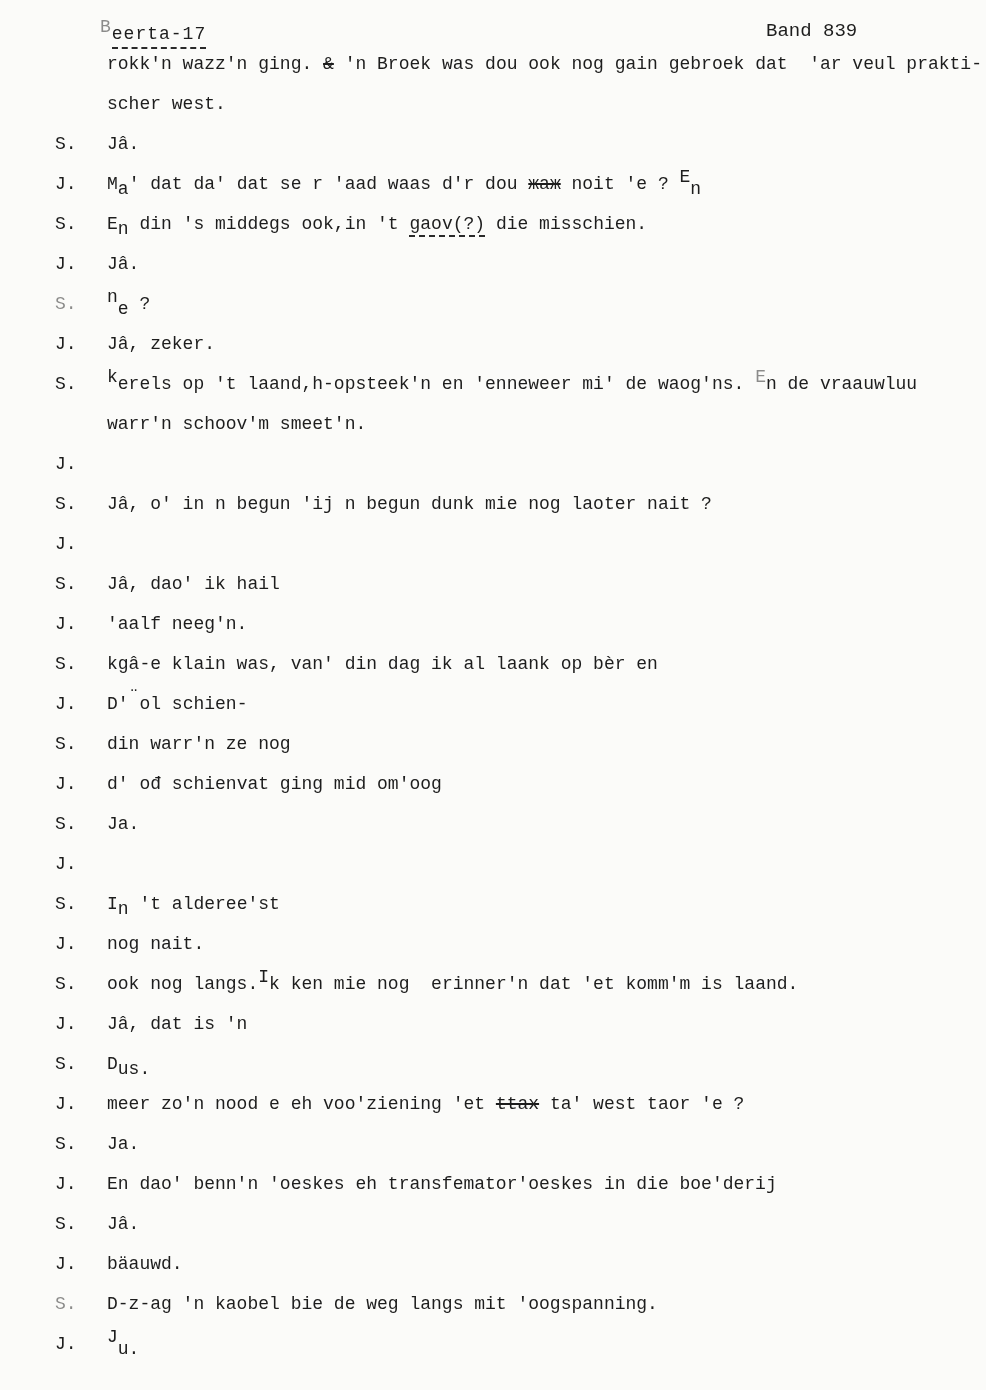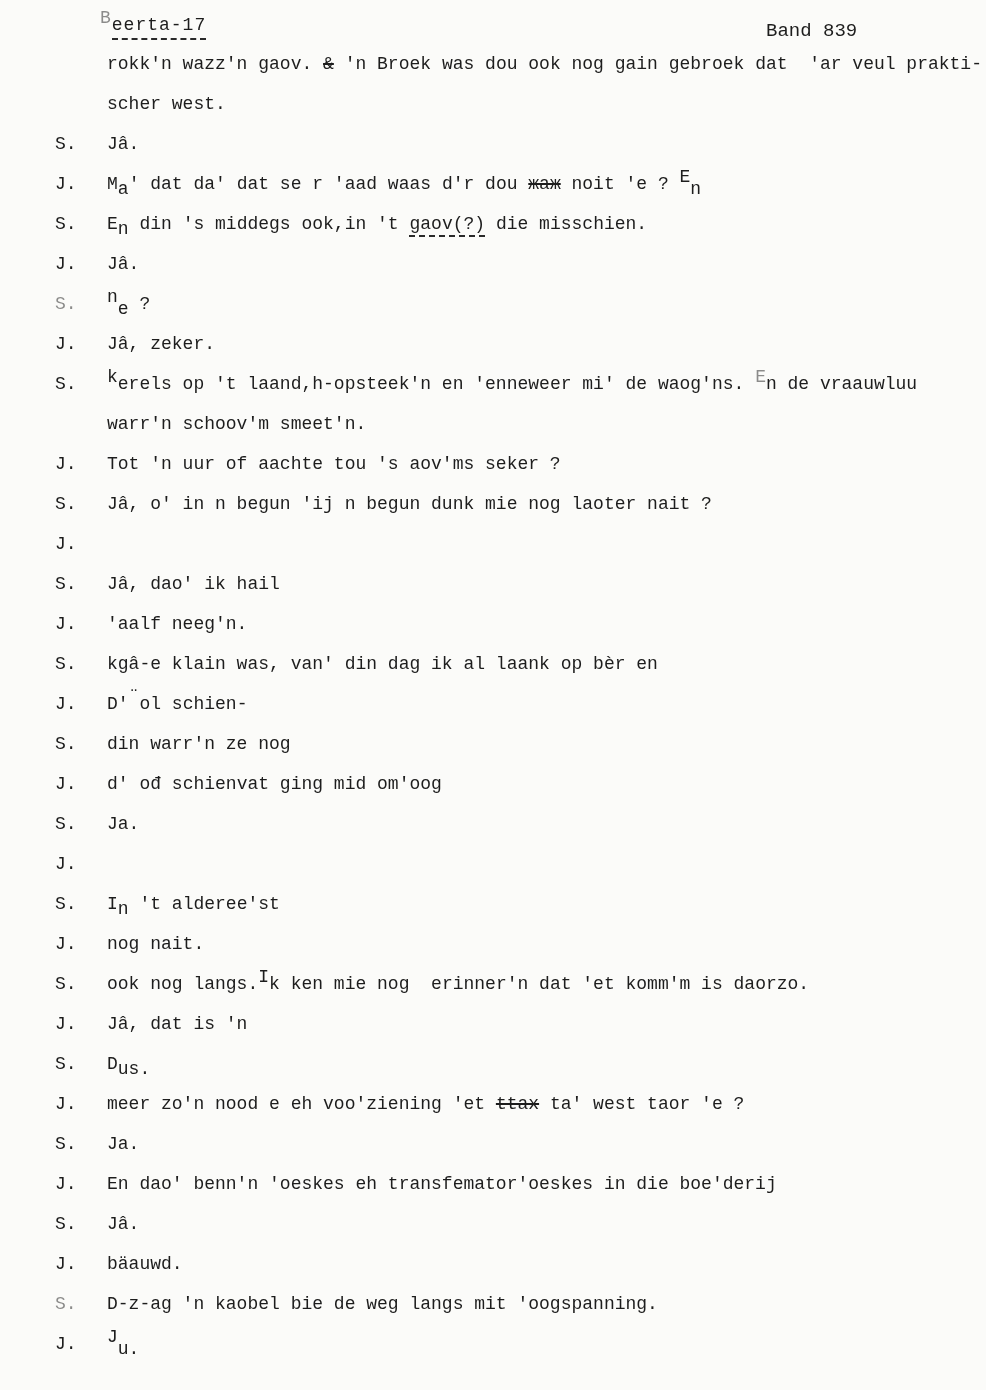--- a/index.html
+++ b/index.html
@@ -6,21 +6,21 @@
   body{
     width:986px;height:1390px;
     background:#fbfbf9;
     font-family:"Liberation Mono","DejaVu Sans Mono",monospace;
     color:#1d1d1d;
     position:relative;
     overflow:hidden;
   }
   .page{position:absolute;inset:0;}
   .hdr-title{
-    position:absolute;left:100px;top:15px;
+    position:absolute;left:100px;top:24px;
     font-size:18px;letter-spacing:1px;white-space:pre;
   }
   .hdr-band{
     position:absolute;left:766px;top:20px;
     font-size:19px;white-space:pre;
   }
   .title-text{
     display:inline-block;
     border-bottom:2px dashed #2a2a2a;
     padding-bottom:3px;
@@ -47,21 +47,21 @@
 
 <div class="page">
 
   <div class="hdr-title"><span class="sup faded">B</span><span class="title-text">eerta-17</span></div>
 
   <div class="hdr-band">Band 839</div>
 
   <div class="transcript">
       <div class="row">
         <span class="speaker"></span>
-        <span class="text"><span>rokk'n wazz'n gaov. </span><span class="strike">&amp;</span><span> 'n Broek was dou ook nog gain gebroek dat  'ar veul prakti-</span></span>
+        <span class="text"><span>rokk'n wazz'n ging. </span><span class="strike">&amp;</span><span> 'n Broek was dou ook nog gain gebroek dat  'ar veul prakti-</span></span>
       </div>
       <div class="row">
         <span class="speaker"></span>
         <span class="text"><span>scher west.</span></span>
       </div>
       <div class="row">
         <span class="speaker">S.</span>
         <span class="text"><span>Jâ.</span></span>
       </div>
       <div class="row">
@@ -87,21 +87,20 @@
       <div class="row">
         <span class="speaker">S.</span>
         <span class="text"><span class="sup">k</span><span>erels op 't laand,h-opsteek'n en 'enneweer mi' de waog'ns. </span><span class="sup faded">E</span><span>n de vraauwluu</span></span>
       </div>
       <div class="row">
         <span class="speaker"></span>
         <span class="text"><span>warr'n schoov'm smeet'n.</span></span>
       </div>
       <div class="row">
         <span class="speaker">J.</span>
-        <span class="text"><span>Tot 'n uur of aachte tou 's aov'ms seker ?</span></span>
       </div>
       <div class="row">
         <span class="speaker">S.</span>
         <span class="text"><span>Jâ, o' in n begun 'ij n begun dunk mie nog laoter nait ?</span></span>
       </div>
       <div class="row">
         <span class="speaker">J.</span>
       </div>
       <div class="row">
         <span class="speaker">S.</span>
@@ -137,21 +136,21 @@
       <div class="row">
         <span class="speaker">S.</span>
         <span class="text"><span>I</span><span class="sub">n</span><span> 't alderee'st</span></span>
       </div>
       <div class="row">
         <span class="speaker">J.</span>
         <span class="text"><span>nog nait.</span></span>
       </div>
       <div class="row">
         <span class="speaker">S.</span>
-        <span class="text"><span>ook nog langs.</span><span class="sup">I</span><span>k ken mie nog  erinner'n dat 'et komm'm is daorzo.</span></span>
+        <span class="text"><span>ook nog langs.</span><span class="sup">I</span><span>k ken mie nog  erinner'n dat 'et komm'm is laand.</span></span>
       </div>
       <div class="row">
         <span class="speaker">J.</span>
         <span class="text"><span>Jâ, dat is 'n</span></span>
       </div>
       <div class="row">
         <span class="speaker">S.</span>
         <span class="text"><span>D</span><span class="sub">us.</span></span>
       </div>
       <div class="row">

